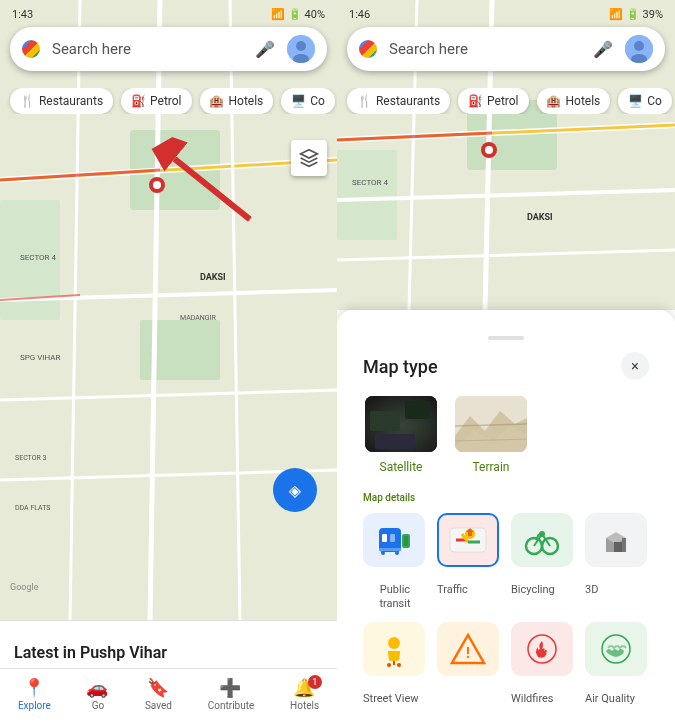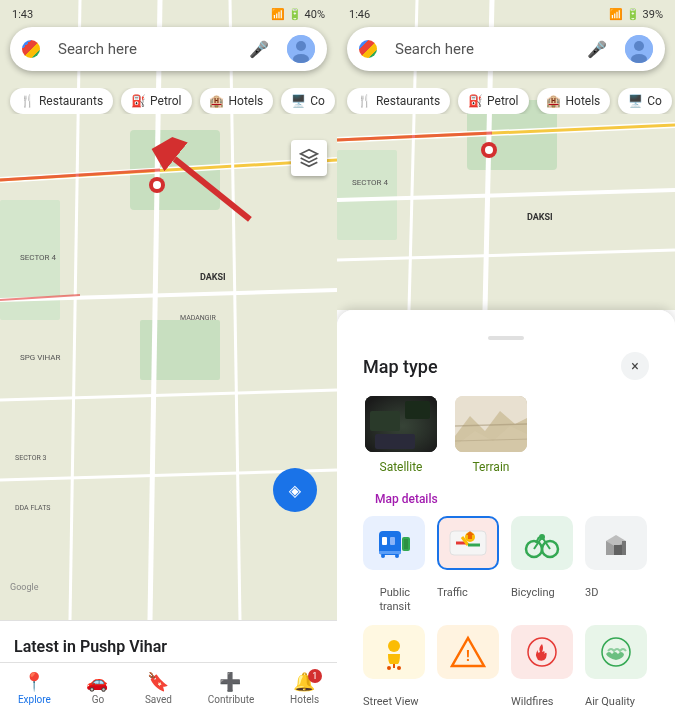--- a/index.html
+++ b/index.html
@@ -35,21 +35,21 @@
       margin-bottom: 6px;
       padding: 0 2px;
     }
     .search-bar {
       background: white;
       border-radius: 24px;
       display: flex;
       align-items: center;
       padding: 8px 12px;
       box-shadow: 0 2px 6px rgba(0,0,0,0.3);
-      gap: 18px;
+      gap: 12px;
     }
     .google-g {
       width: 18px; height: 18px;
       background: linear-gradient(135deg, #4285f4 25%, #ea4335 25% 50%, #fbbc05 50% 75%, #34a853 75%);
       border-radius: 50%;
       flex-shrink: 0;
     }
     .search-text {
       flex: 1;
       font-size: 15px;
@@ -109,21 +109,21 @@
       display: flex; align-items: center; justify-content: center;
       box-shadow: 0 2px 4px rgba(0,0,0,0.3);
     }
     
     .bottom-section {
       height: 107px;
       background: white;
       border-top: 1px solid #e0e0e0;
     }
     .latest-label {
-      padding: 16px 14px 6px;
+      padding: 22px 14px 6px;
       font-size: 16px;
       font-weight: 600;
       color: #202124;
     }
     .bottom-nav {
       display: flex;
       justify-content: space-around;
       padding: 6px 0;
       border-top: 1px solid #e0e0e0;
     }
@@ -208,25 +208,24 @@
     .close-btn {
       width: 28px; height: 28px;
       border-radius: 50%;
       background: #f1f3f4;
       display: flex; align-items: center; justify-content: center;
       font-size: 14px;
       color: #444;
       cursor: pointer;
     }
     .section-title {
-      font-size: 12px;
+      font-size: 10px;
       font-weight: 500;
-      color: #a21caf;
+      color: #4d7c0f;
       margin-bottom: 10px;
-      margin-left: 12px;
     }
     
     .map-type-row {
       display: flex;
       gap: 14px;
       margin-bottom: 18px;
     }
     .map-type-item {
       display: flex;
       flex-direction: column;

